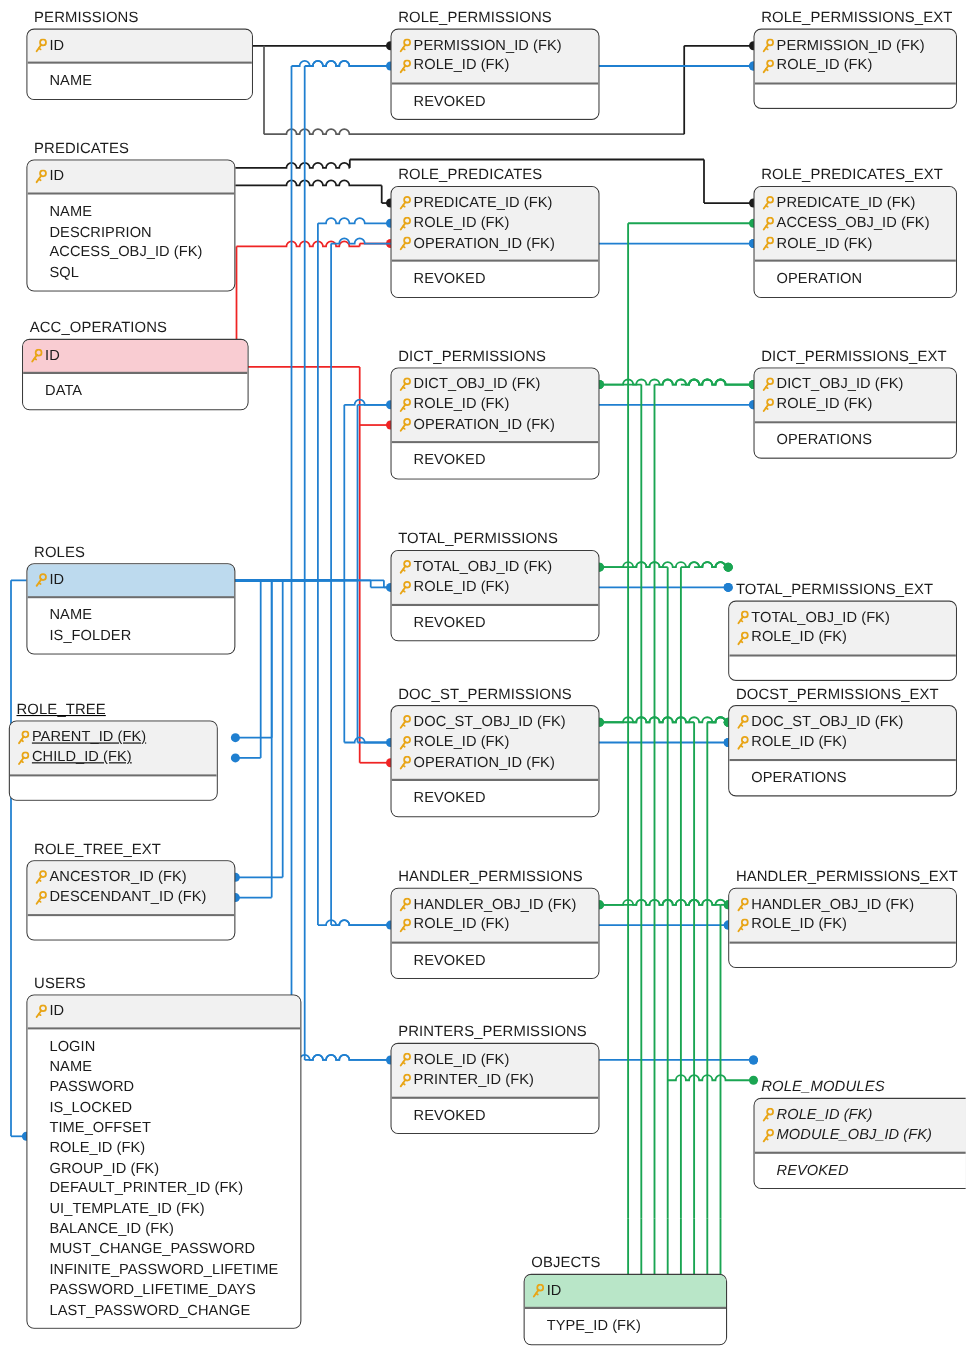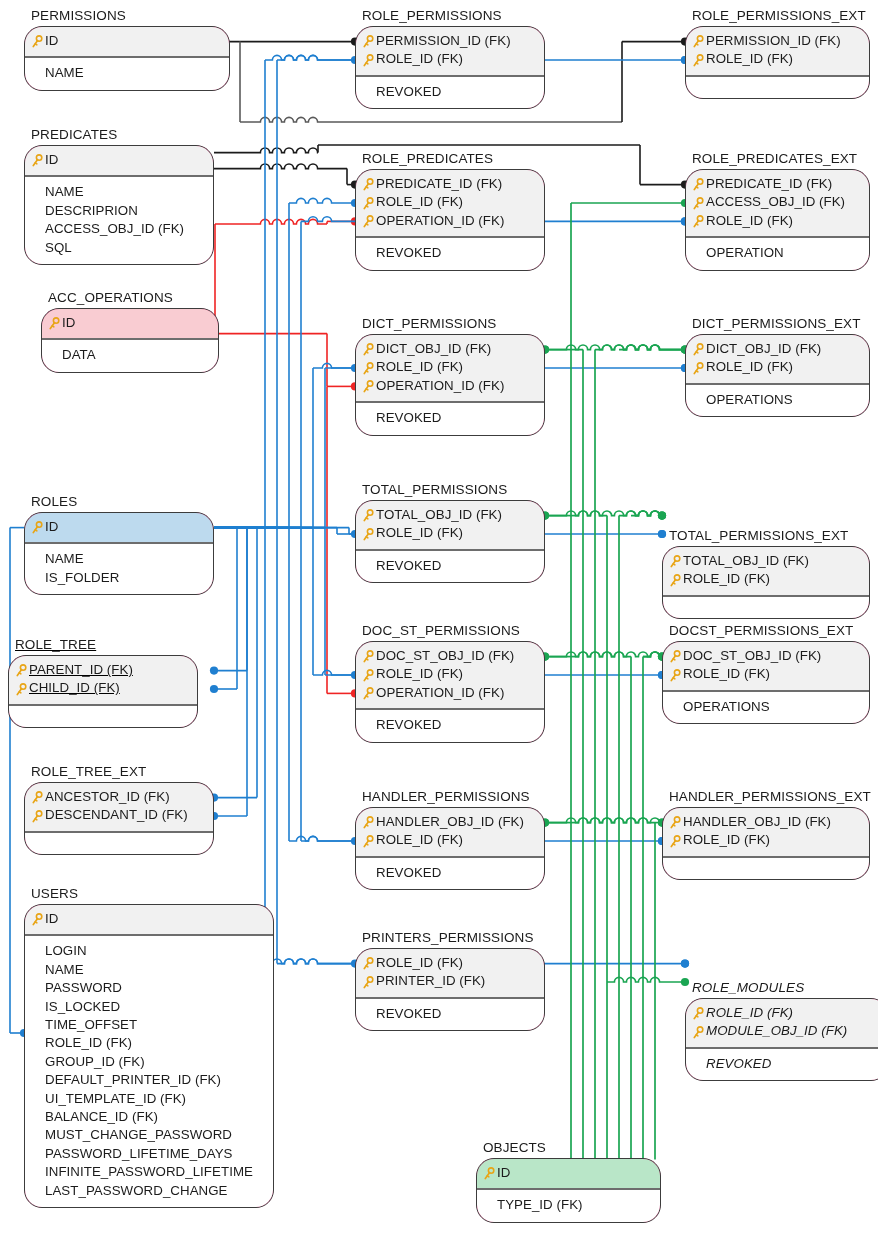--- a/index.html
+++ b/index.html
@@ -31,22 +31,22 @@
     font-size: 13.5px;
     color: #1b1b1b;
     line-height: 15px;
     padding-left: 7px;
     margin-bottom: 3px;
     white-space: nowrap;
     letter-spacing: 0.1px;
   }
   .entity-box {
     border: 1.4px solid #3c3c3c;
-    border-radius: 18px;
-    background: #be185d;
+    border-radius: 7px;
+    background: #e5e5e5;
     overflow: hidden;
     box-sizing: border-box;
   }
   .ent-head {
     background: #f1f1f1;
     border-bottom: 2.2px solid #6d6d6d;
     padding: 5px 6px 6px 6px;
     box-sizing: border-box;
   }
   .ent-body {
@@ -307,21 +307,21 @@
             </div>
             <div class="attr plain">
               <span>ACCESS_OBJ_ID (FK)</span>
             </div>
             <div class="attr plain">
               <span>SQL</span>
             </div>
           </div>
         </div>
       </div>
-      <div class="entity" style="left: 41px; top: 290px; width: 178px;">
+      <div class="entity" style="left: 20px; top: 290px; width: 206px;">
         <div class="entity-title">ACC_OPERATIONS</div>
         <div class="entity-box">
           <div class="ent-head head-pink">
             <div class="attr">
               <span class="keyicon"><svg viewBox="0 0 12 14" width="12" height="14">
                   <circle cx="8.1" cy="3.6" r="2.7" fill="none" stroke="#e8a517" stroke-width="1.6"></circle>
                   <path d="M6.6 5.6 L2.3 11.6" stroke="#e8a517" stroke-width="1.7" stroke-linecap="round" fill="none"></path>
                   <path d="M4.3 8.8 L5.9 9.9" stroke="#e8a517" stroke-width="1.6" stroke-linecap="round" fill="none"></path>
                 </svg></span>
               <span>ID</span>
@@ -446,24 +446,24 @@
             <div class="attr plain">
               <span>UI_TEMPLATE_ID (FK)</span>
             </div>
             <div class="attr plain">
               <span>BALANCE_ID (FK)</span>
             </div>
             <div class="attr plain">
               <span>MUST_CHANGE_PASSWORD</span>
             </div>
             <div class="attr plain">
+              <span>INFINITE_PASSWORD_LIFETIME</span>
+            </div>
+            <div class="attr plain">
               <span>PASSWORD_LIFETIME_DAYS</span>
-            </div>
-            <div class="attr plain">
-              <span>INFINITE_PASSWORD_LIFETIME</span>
             </div>
             <div class="attr plain">
               <span>LAST_PASSWORD_CHANGE</span>
             </div>
           </div>
         </div>
       </div>
       <div class="entity" style="left: 355px; top: 8px; width: 190px;">
         <div class="entity-title">ROLE_PERMISSIONS</div>
         <div class="entity-box">

